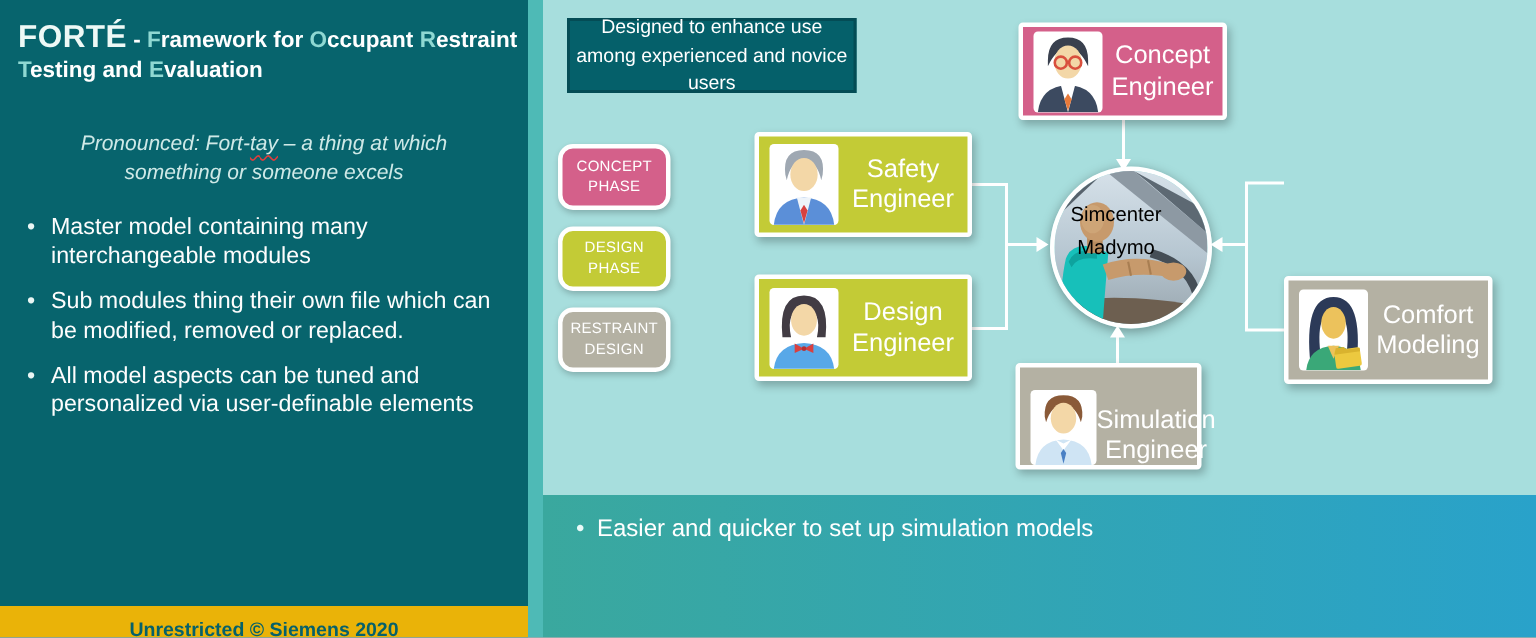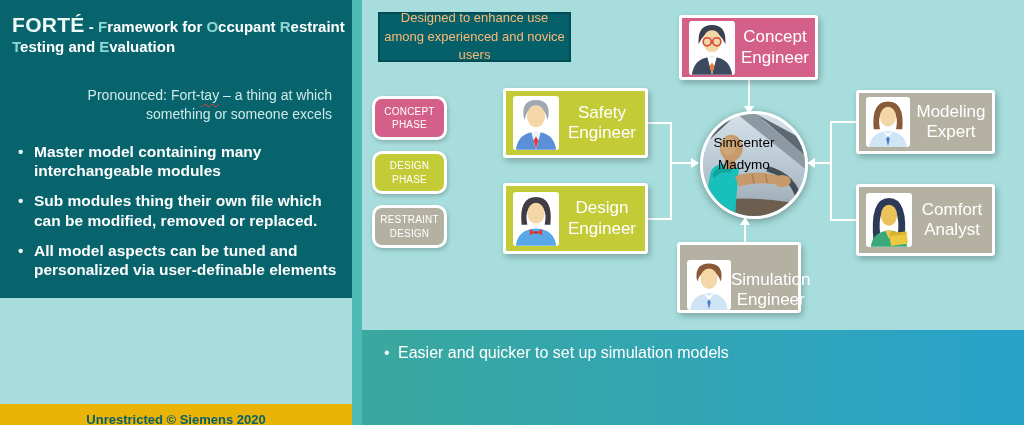--- a/index.html
+++ b/index.html
@@ -1,46 +1,46 @@
 <!DOCTYPE html>
 <html><head>
 <meta charset="utf-8">
 <style>
   html,body{margin:0;padding:0;background:#888;}
   .slide{position:relative;width:1024px;height:425px;overflow:hidden;
          font-family:"Liberation Sans", sans-serif;background:#a7dedd;}
 
   
-  .left-panel{position:absolute;left:0;top:0;width:352px;height:298px;background:#07646d;}
+  .left-panel{position:absolute;left:0;top:0;width:352px;height:425px;background:#07646d;}
   .divider-strip{position:absolute;left:352px;top:0;width:10px;height:425px;background:#4ebab6;}
 
   .title{position:absolute;left:12px;top:13px;width:338px;line-height:1.18;}
   .t-big{font-size:21px;font-weight:700;color:#eef9f6;letter-spacing:.3px;}
   .t-w{font-size:15px;font-weight:700;color:#ffffff;}
   .t-hl{font-size:15px;font-weight:700;color:#8fd8d2;}
 
-  .pronounced{position:absolute;left:20px;top:86px;width:312px;text-align:right;
-              font-size:14px;color:#cfe9e7;line-height:1.35;}
+  .pronounced{position:absolute;left:20px;top:86px;width:312px;text-align:center;
+              font-style:italic;font-size:14px;color:#cfe9e7;line-height:1.35;}
   .wavy{text-decoration:underline wavy #e03c3c 1px;text-underline-offset:3px;}
 
-  .bullets{position:absolute;left:16px;top:142px;width:322px;margin:0;padding:0;list-style:none;font-weight:bold;}
+  .bullets{position:absolute;left:16px;top:142px;width:322px;margin:0;padding:0;list-style:none;}
   .bullets li{position:relative;padding-left:18px;margin-bottom:11px;
               font-size:15.5px;color:#fdfdfd;line-height:1.24;}
   .bullets li::before{content:"•";position:absolute;left:2px;top:0;color:#e9f6f4;}
 
   .footer-strip{position:absolute;left:0;top:404px;width:352px;height:21px;background:#eab308;overflow:hidden;}
   .footer-strip span{display:block;padding-top:8px;text-align:center;
                      font-size:13px;font-weight:700;color:#06616a;}
 
   
   .right-bg{position:absolute;left:362px;top:0;width:662px;height:330px;background:#a7dedd;}
 
   .note-box{position:absolute;left:378px;top:12px;width:189px;height:46px;background:#05606a;
             border:2px solid #044c55;display:flex;align-items:center;justify-content:center;
-            text-align:center;color:#fdba74;font-size:13px;line-height:1.45;}
+            text-align:center;color:#ffffff;font-size:13px;line-height:1.45;}
 
   .chip{position:absolute;left:372px;width:75px;border:3px solid #ffffff;border-radius:10px;
         box-sizing:border-box;display:flex;flex-direction:column;align-items:center;justify-content:center;
         color:#ffffff;font-size:10px;line-height:1.35;letter-spacing:.2px;text-align:center;
         box-shadow:1px 2px 4px rgba(0,0,0,.22);}
   .chip-pink{top:96px;height:44px;background:#d4608a;}
   .chip-green{top:151px;height:43px;background:#c3cb36;}
   .chip-gray{top:205px;height:43px;background:#b4b1a3;align-items:center;}
 
   .role-card{position:absolute;border:3px solid #ffffff;box-sizing:border-box;border-radius:3px;
@@ -187,52 +187,37 @@
         <path d="M24 42 L30.5 38.5 L30.5 45 Z" fill="#d84040"></path>
         <circle cx="24" cy="42" r="1.6" fill="#b83030"></circle>
       </svg>
     </div>
     <div class="rlabel">
       <div>Design</div>
       <div>Engineer</div>
     </div>
   </div>
 
-  <div class="role-card rc-gray card-modeling">
-    <div class="avatar av-md">
-      <svg width="44" height="50" viewBox="0 0 48 56">
-        <path d="M8 36 Q5 5 24 5 Q43 5 40 36 L33 36 Q37 15 24 15 Q11 15 15 36 Z" fill="#8a5a38"></path>
-        <ellipse cx="24" cy="22" rx="9" ry="11" fill="#f3d7a7"></ellipse>
-        <path d="M3 56 Q5 39 24 38 Q43 39 45 56 Z" fill="#cfe4f4"></path>
-        <path d="M18 38 L24 45 L30 38 L24 41 Z" fill="#ffffff"></path>
-        <path d="M24 44 L22 47 L24 55 L26 47 Z" fill="#3f78bc"></path>
-      </svg>
-    </div>
-    <div class="rlabel">
-      <div>Modeling</div>
-      <div>Expert</div>
-    </div>
-  </div>
 
   <div class="role-card rc-gray card-comfort">
     <div class="avatar av-lg">
       <svg width="46" height="54" viewBox="0 0 48 56">
         <path d="M8 52 Q3 5 24 5 Q45 5 40 52 L32 52 Q38 16 24 16 Q10 16 16 52 Z" fill="#2c3a58"></path>
         <ellipse cx="24" cy="23" rx="8.5" ry="11" fill="#ecc25c"></ellipse>
         <path d="M5 56 Q7 40 24 39 Q41 40 43 56 Z" fill="#3aa878"></path>
         <path d="M20 39 L24 48 L28 39 Z" fill="#ecc25c"></path>
         <g transform="rotate(-8 34 47)">
           <rect x="25" y="41" width="18" height="13" rx="1.5" fill="#ecc93f"></rect>
           <path d="M25 44 L43 44 L43 41.5 L34 41.5 L32 39.5 L26.5 39.5 Z" fill="#d9b32e"></path>
         </g>
       </svg>
     </div>
     <div class="rlabel">
       <div>Comfort</div>
-      <div>Analyst</div>
+      <div>Modeling</div>
     </div>
   </div>
 
   <div class="role-card rc-gray card-simulation">
     <div class="avatar av-md">
       <svg width="44" height="50" viewBox="0 0 48 56">
         <path d="M10 20 Q9 4 24 4 Q39 4 38 20 L37 24 Q33 11 24 12 Q15 11 11 24 Z" fill="#8a5a38"></path>
         <ellipse cx="24" cy="21" rx="9.5" ry="11.5" fill="#f3d7a7"></ellipse>
         <path d="M3 56 Q5 38 24 37 Q43 38 45 56 Z" fill="#cfe4f4"></path>
         <path d="M18 37 L24 45 L30 37 L24 40 Z" fill="#ffffff"></path>

